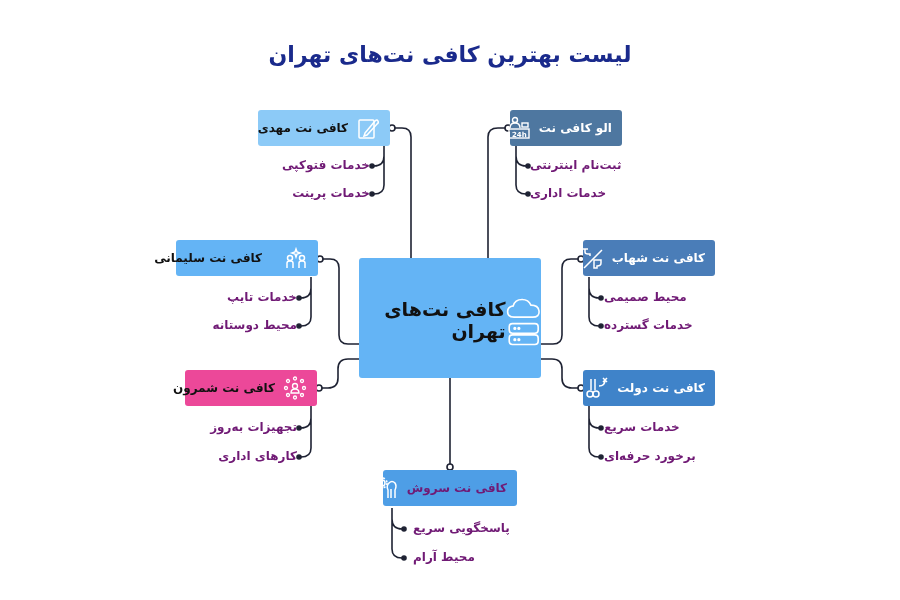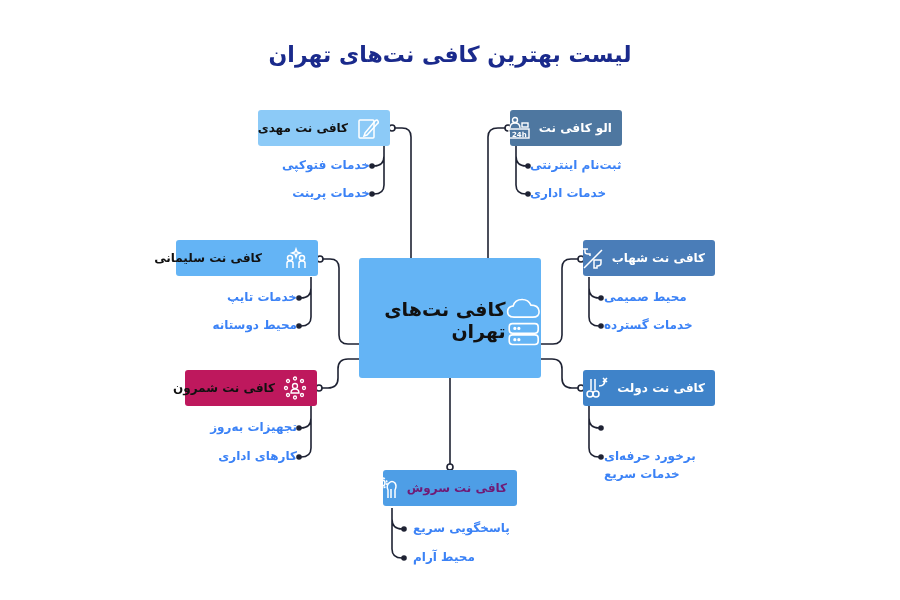--- a/index.html
+++ b/index.html
@@ -20,27 +20,27 @@
     font-size: 12px; font-weight: bold;
   }
   .node .label { direction: rtl; white-space: nowrap; }
   .node .ico { width: 24px; height: 24px; display: inline-flex; }
   .node .ico svg { width: 24px; height: 24px; }
 
   .light { background: #8ccaf7; color: #111; }
   .light .ico svg { stroke: #ffffff; }
   .mid { background: #4e9ee6; color: #701a75; }
   .mid .ico svg { stroke: #ffffff; }
-  .mid2 { background: #be185d; color: #111; }
+  .mid2 { background: #ec4899; color: #111; }
   .dark { background: #4e77a0; color: #ffffff; }
   .dark2 { background: #4a7db8; color: #ffffff; text-align: center; }
   .dark3 { background: #3f83c9; color: #ffffff; text-align: center; }
 
   .sub {
-    position: absolute; font-size: 12px; color: #3b82f6; font-weight: bold;
+    position: absolute; font-size: 12px; color: #701a75; font-weight: bold;
     white-space: nowrap; direction: rtl;
   }
 
   .center {
     position: absolute; left: 359px; top: 258px; width: 182px; height: 120px;
     background: #64b4f5; border-radius: 3px;
     display: flex; align-items: center; justify-content: flex-start;
   }
   .center .cico { margin-top: 8px; width: 44px; height: 64px; }
   .center .clabel { font-size: 19px; font-weight: bold; color: #111; direction: rtl; margin-top: 4px; }
@@ -188,21 +188,21 @@
   <span class="label">کافی نت دولت</span>
   <span class="ico" style="order:-1">
     <svg viewBox="0 0 24 24" fill="none" stroke="#fff" stroke-width="1.5">
         <path d="M6,3 V14 M10,3 V14"></path>
         <circle cx="5" cy="18" r="3"></circle>
         <circle cx="11" cy="18" r="3"></circle>
         <path d="M14,10 Q20,10 20,4 M18,2 L22,6 M22,2 L18,6"></path>
       </svg>
   </span>
 </div>
-<div class="sub" style="left:604px; top:420px;margin-top:47px;">خدمات سریع</div>
+<div class="sub" style="left:604px; top:420px;">خدمات سریع</div>
 <div class="sub" style="left:604px; top:449px;">برخورد حرفه‌ای</div>
 
 <div class="node mid" style="left:383px; top:470px; width:134px;">
   <span class="label">کافی نت سروش</span>
   <span class="ico" style="order:-1">
     <svg viewBox="0 0 24 24" fill="none" stroke="#fff" stroke-width="1.5">
         <circle cx="7" cy="7" r="3"></circle>
         <circle cx="7" cy="7" r="5" stroke-dasharray="2 2"></circle>
         <path d="M13,22 V14 Q11,10 14,7 Q17,4 20,7 Q22,10 20,14 V22"></path>
         <path d="M16,13 V22"></path>

